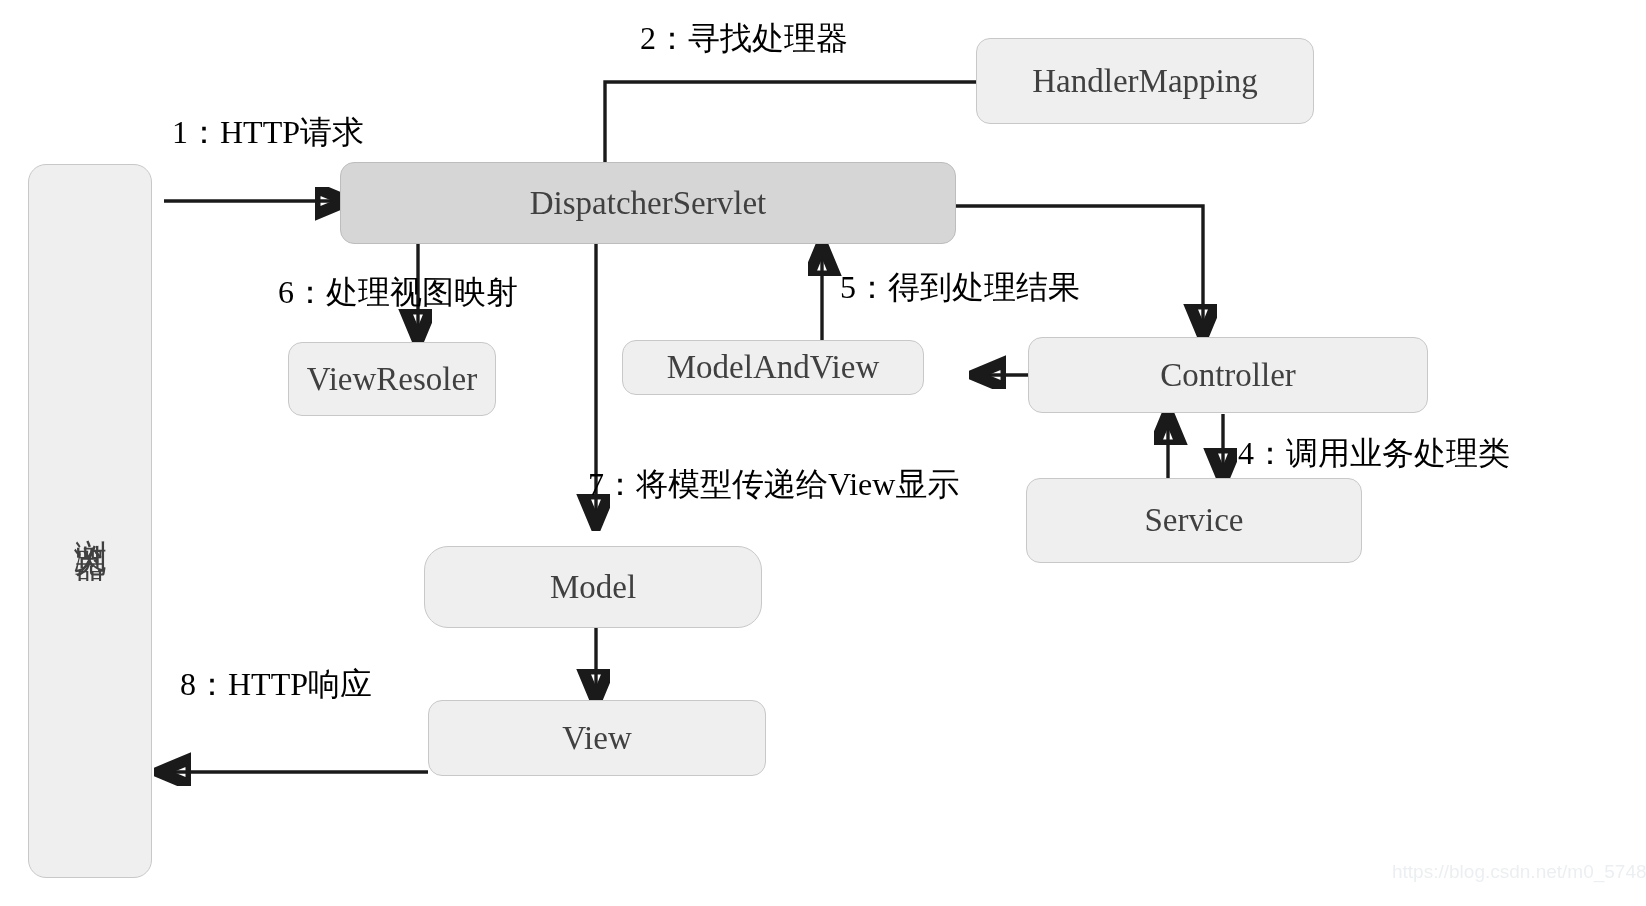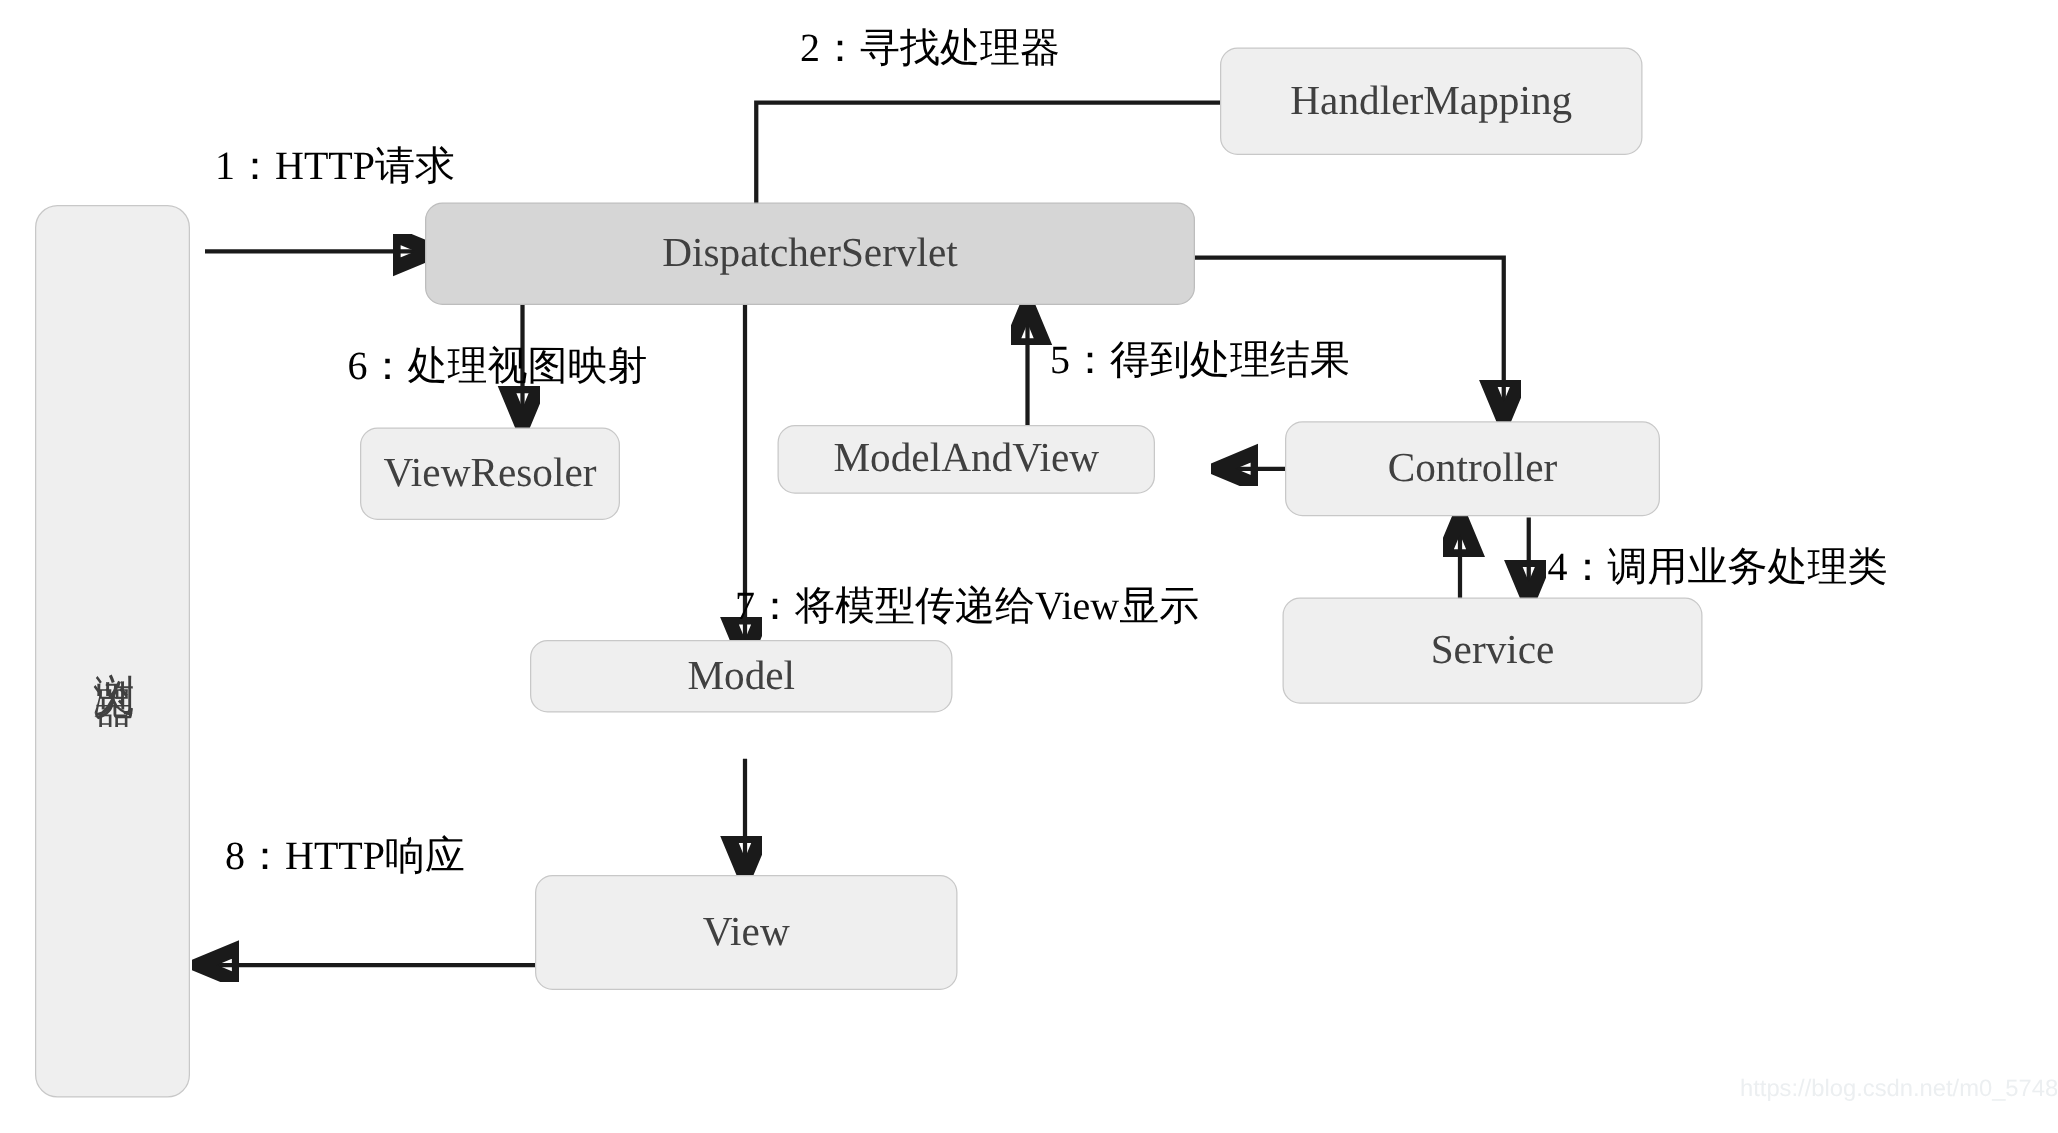--- a/index.html
+++ b/index.html
@@ -116,33 +116,33 @@
   </div>
 
   <div class="node" style="left:288px; top:342px; width:208px; height:74px;">
     <span>ViewResoler</span>
   </div>
 
   <div class="node" style="left:622px; top:340px; width:302px; height:55px;">
     <span>ModelAndView</span>
   </div>
 
-  <div class="node" style="left:1028px; top:337px; width:300px; height:76px;">
+  <div class="node" style="left:1028px; top:337px; width:400px; height:76px;">
     <span>Controller</span>
   </div>
 
   <div class="node" style="left:1026px; top:478px; width:336px; height:85px;">
     <span>Service</span>
   </div>
 
-  <div class="node" style="left:424px; top:512px; width:338px; height:58px;">
+  <div class="node" style="left:424px; top:546px; width:338px; height:82px;border-radius:24px;">
     <span>Model</span>
   </div>
 
-  <div class="node" style="left:428px; top:700px; width:338px; height:92px;text-align:center;">
+  <div class="node" style="left:428px; top:700px; width:338px; height:76px;text-align:center;">
     <span>View</span>
   </div>
 
   <div class="label" style="left:172px; top:116px;">1：HTTP请求</div>
 
   <div class="label" style="left:640px; top:22px;">2：寻找处理器</div>
 
 
   <div class="label" style="left:1238px; top:437px;">4：调用业务处理类</div>
 

